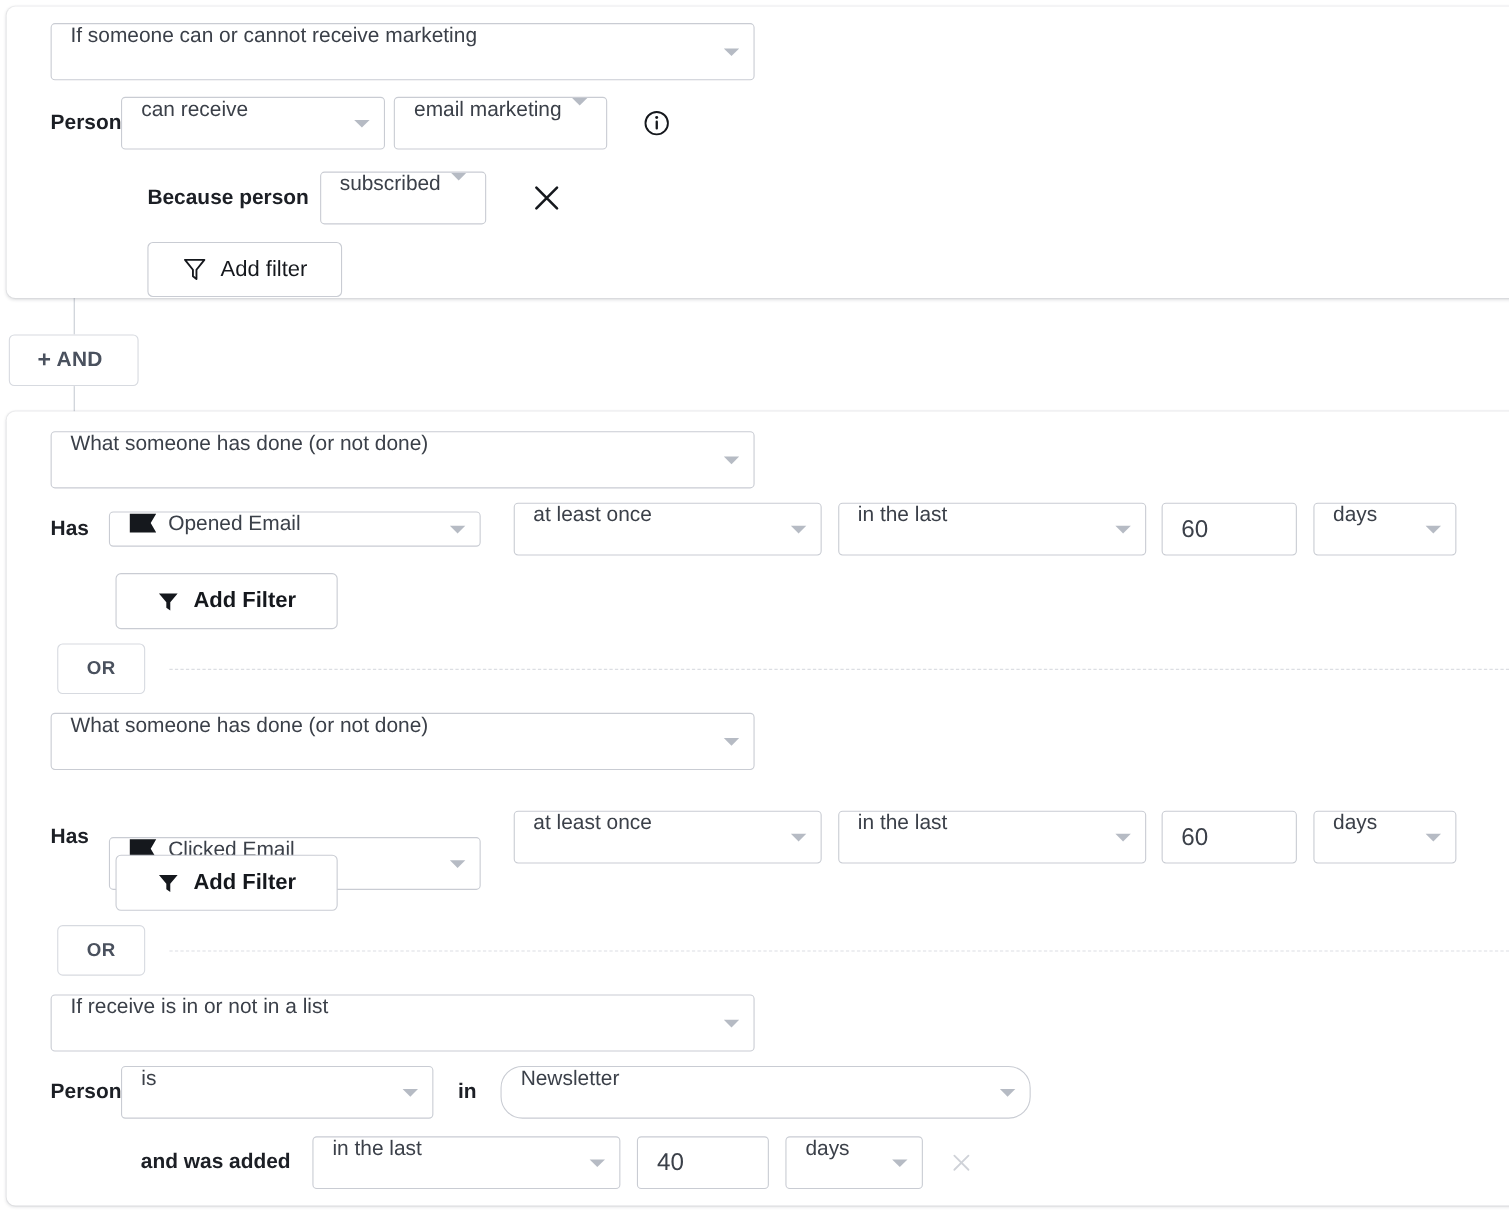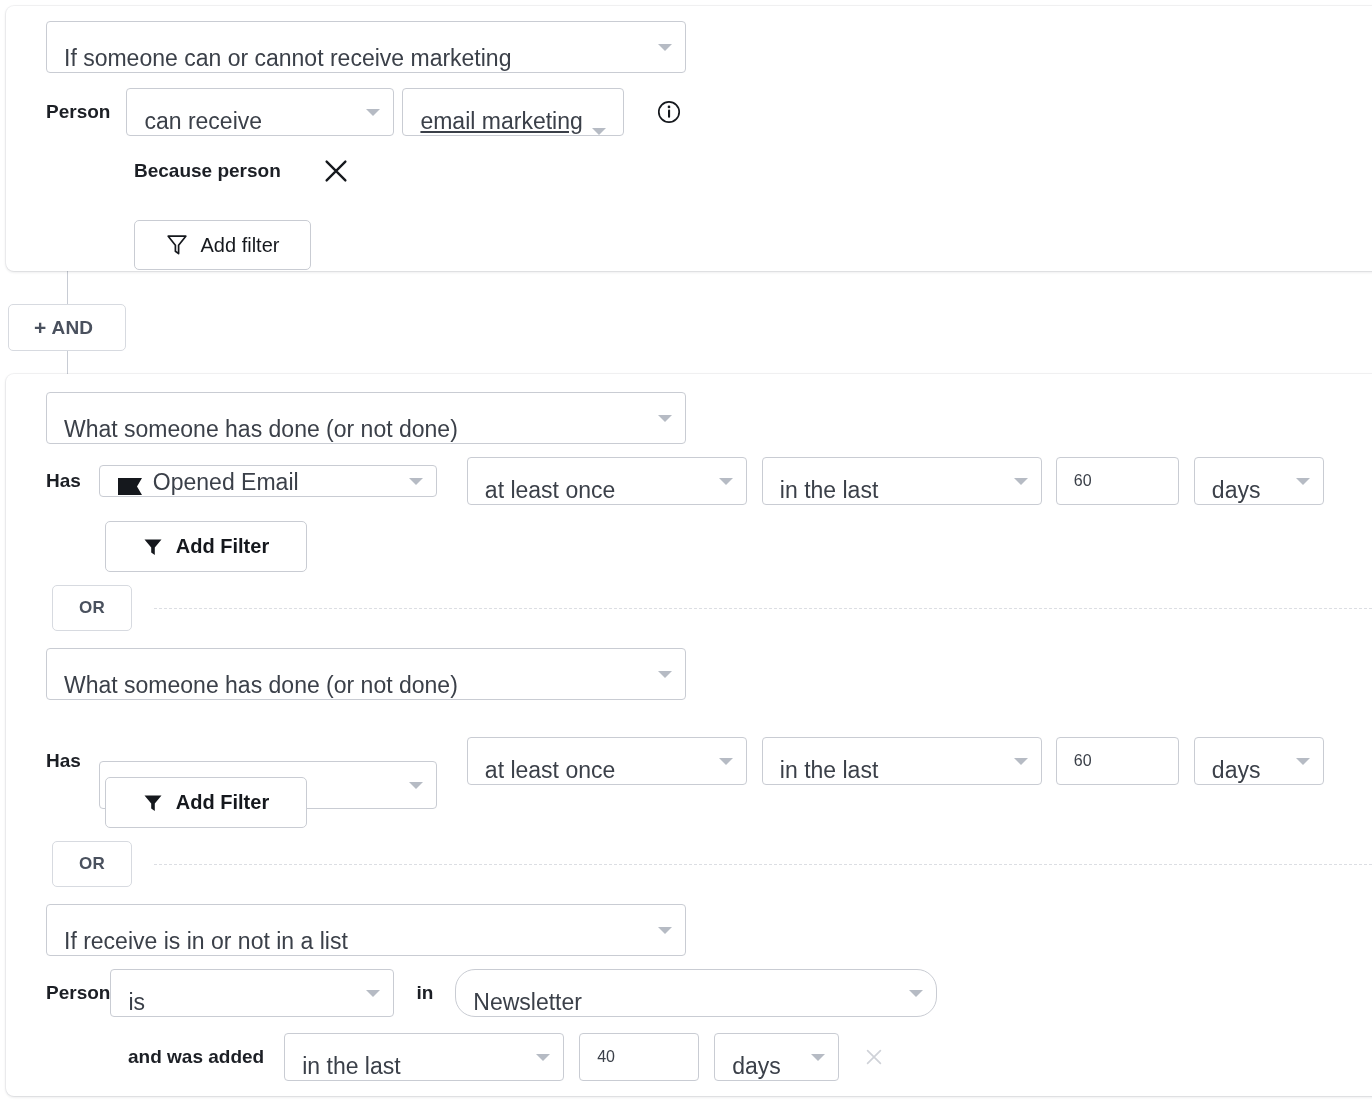--- a/index.html
+++ b/index.html
@@ -54,47 +54,47 @@
     cursor: pointer;
   }
   .and-button .plus { font-size: 21px; font-weight: 700; margin-right: 5px; }
 
   
   .select {
     position: relative;
     background: #ffffff;
     border: 1px solid #c9ccd3;
     border-radius: 4px;
-    display: flex; align-items: flex-end;
-    font-size: 23px;
+    display: flex; align-items: flex-start;
+    font-size: 19px;
     color: #3b4049;
     padding-left: 17px;
     padding-right: 34px;
     white-space: nowrap;
     overflow: hidden;
     cursor: pointer;
   }
   .select .caret {
     position: absolute;
     right: 13px; top: 50%;
     margin-top: -3px;
     width: 0; height: 0;
     border-left: 7px solid transparent;
     border-right: 7px solid transparent;
     border-top: 7px solid #b6bbc4;
   }
-  .select.inline-caret { padding-right: 17px; text-decoration: underline; }
+  .select.inline-caret { padding-right: 17px; }
   .select.inline-caret .caret { position: static; margin: 0 0 0 9px; }
 
   .textbox {
     background: #ffffff;
     border: 1px solid #c9ccd3;
     border-radius: 4px;
     display: flex; align-items: center;
-    font-size: 16px;
+    font-size: 22px;
     color: #3b4049;
     padding-left: 17px;
     cursor: text;
   }
 
   .label {
     font-size: 19px;
     font-weight: 700;
     color: #1c1f25;
     white-space: nowrap;
@@ -150,21 +150,21 @@
   <div class="card" id="card-marketing">
 
     <div class="select abs" style="left:40px;top:15px;width:640px;height:52px;">
       <span>If someone can or cannot receive marketing</span>
       <span class="caret"></span>
     </div>
 
     <div class="row" style="left:40px;top:82px;">
       <span class="label">Person</span>
 
-      <div class="select" style="margin-left:16px;width:268px;height:48px;">
+      <div class="select" style="width:240px;height:48px;">
         <span>can receive</span>
         <span class="caret"></span>
       </div>
 
       <div class="select inline-caret" style="margin-left:8px;height:48px;">
         <span>email marketing</span>
         <span class="caret"></span>
       </div>
 
       <span style="margin-left:33px;display:flex;align-items:center;">
@@ -172,20 +172,24 @@
           <circle cx="12" cy="12" r="10.2" fill="none" stroke="#15181d" stroke-width="1.7"></circle>
           <circle cx="12" cy="6.9" r="1.35" fill="#15181d"></circle>
           <rect x="11" y="9.6" width="2.1" height="8.2" rx="1" fill="#15181d"></rect>
         </svg>
       </span>
     </div>
 
     <div class="row" style="left:128px;top:150px;">
       <span class="label">Because person</span>
 
+      <div class="select inline-caret" style="margin-left:10px;height:48px;">
+        <span>subscribed</span>
+        <span class="caret"></span>
+      </div>
 
       <span style="margin-left:40px;display:flex;align-items:center;">
         <svg class="x-icon" viewBox="0 0 24 24">
           <path d="M4.5 4.5 L19.5 19.5 M19.5 4.5 L4.5 19.5" stroke="#15181d" stroke-width="1.9" fill="none" stroke-linecap="round"></path>
         </svg>
       </span>
     </div>
 
     <div class="btn filter-outline abs" style="left:128px;top:214px;width:177px;height:50px;">
       <svg width="22" height="24" viewBox="0 0 22 24">

